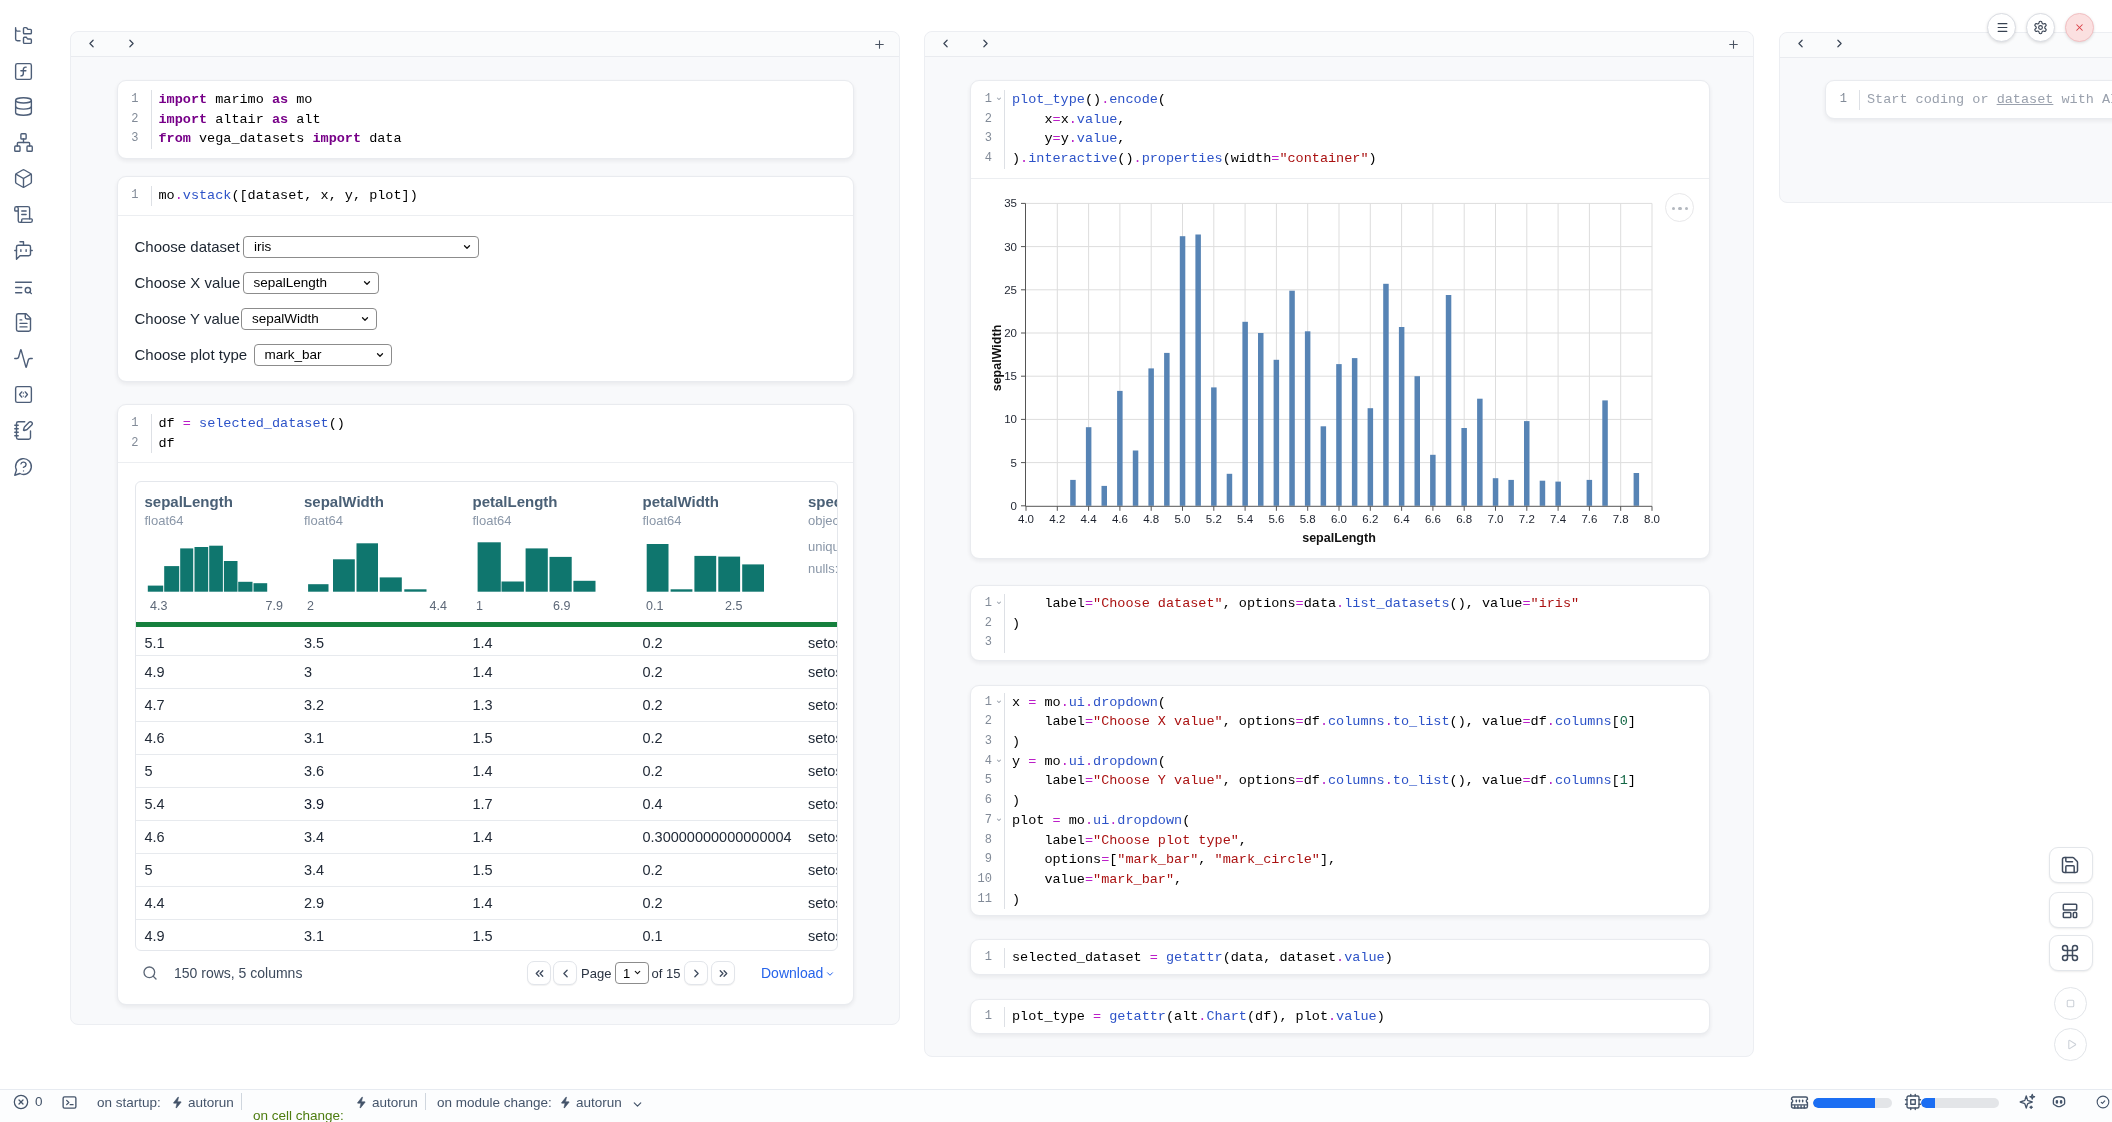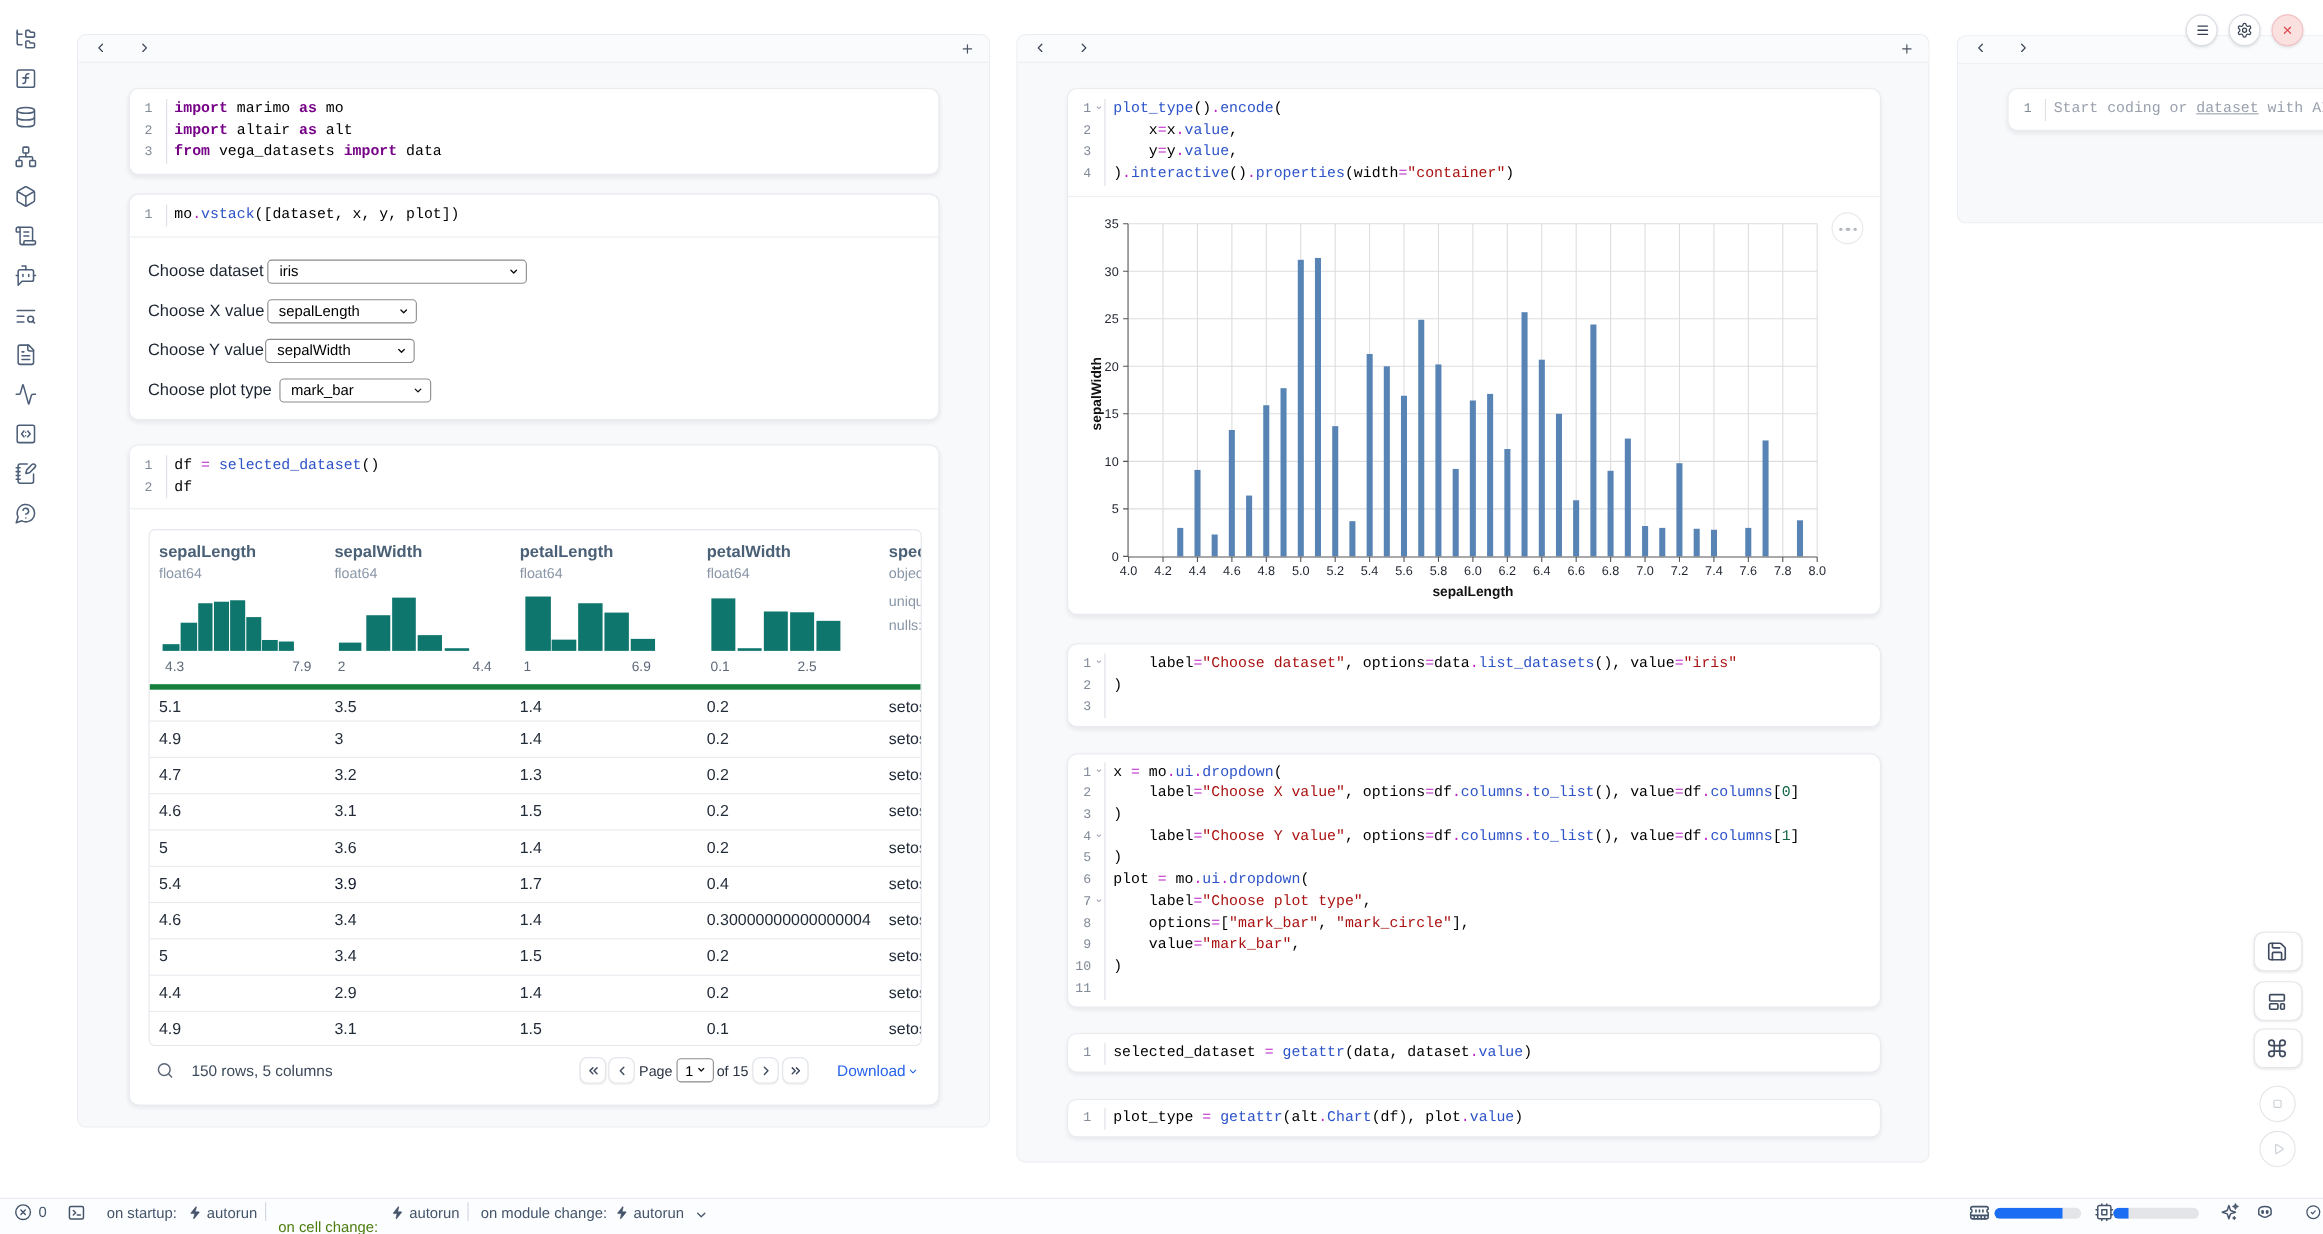--- a/index.html
+++ b/index.html
@@ -246,21 +246,21 @@
         <rect x="534.6" y="107.3" width="21.8" height="2.4" fill="#0f766e"></rect>
         <rect x="558.4" y="73.9" width="21.8" height="35.8" fill="#0f766e"></rect>
         <rect x="582.3" y="74.6" width="21.8" height="35.1" fill="#0f766e"></rect>
         <rect x="606.2" y="82.4" width="21.8" height="27.3" fill="#0f766e"></rect>
       </svg>
       <div class="abs" style="left:14.5px;top:117px;font-size:12.5px;color:#5d6878">4.3</div>
       <div class="abs" style="left:87.5px;top:117px;width:60px;text-align:right;font-size:12.5px;color:#5d6878">7.9</div>
       <div class="abs" style="left:171.5px;top:117px;font-size:12.5px;color:#5d6878">2</div>
       <div class="abs" style="left:251.5px;top:117px;width:60px;text-align:right;font-size:12.5px;color:#5d6878">4.4</div>
       <div class="abs" style="left:340.5px;top:117px;font-size:12.5px;color:#5d6878">1</div>
-      <div class="abs" style="left:417.5px;top:117px;width:60px;text-align:center;font-size:12.5px;color:#5d6878">6.9</div>
+      <div class="abs" style="left:417.5px;top:117px;width:60px;text-align:left;font-size:12.5px;color:#5d6878">6.9</div>
       <div class="abs" style="left:510.5px;top:117px;font-size:12.5px;color:#5d6878">0.1</div>
       <div class="abs" style="left:589.5px;top:117px;width:60px;text-align:left;font-size:12.5px;color:#5d6878">2.5</div>
       <div class="abs" style="left:0;right:0;top:140px;height:33px;border-top:5px solid #15803d">
         <div class="abs" style="left:9px;top:0;height:33px;line-height:33px;font-size:14.5px;color:#222b38;white-space:nowrap">5.1</div>
         <div class="abs" style="left:168.5px;top:0;height:33px;line-height:33px;font-size:14.5px;color:#222b38;white-space:nowrap">3.5</div>
         <div class="abs" style="left:337px;top:0;height:33px;line-height:33px;font-size:14.5px;color:#222b38;white-space:nowrap">1.4</div>
         <div class="abs" style="left:507px;top:0;height:33px;line-height:33px;font-size:14.5px;color:#222b38;white-space:nowrap">0.2</div>
         <div class="abs" style="left:672.5px;top:0;height:33px;line-height:33px;font-size:14.5px;color:#222b38;white-space:nowrap">setosa</div>
       </div>
       <div class="abs" style="left:0;right:0;top:173px;height:33px;border-top:1px solid #e7eaee">
@@ -540,20 +540,21 @@
         <div class="gl" style="height:19.7px;line-height:19.7px">8</div>
         <div class="gl" style="height:19.7px;line-height:19.7px">9</div>
         <div class="gl" style="height:19.7px;line-height:19.7px">10</div>
         <div class="gl" style="height:19.7px;line-height:19.7px">11</div>
       </div>
       <div class="sepv"></div>
       <div class="codecol">
         <div class="cl" style="height:19.7px;line-height:19.7px">x <span class="op">=</span> mo<span class="op">.</span><span class="fn">ui</span><span class="op">.</span><span class="fn">dropdown</span>(</div>
         <div class="cl" style="height:19.7px;line-height:19.7px">    label<span class="op">=</span><span class="st">"Choose X value"</span>, options<span class="op">=</span>df<span class="op">.</span><span class="fn">columns</span><span class="op">.</span><span class="fn">to_list</span>(), value<span class="op">=</span>df<span class="op">.</span><span class="fn">columns</span>[<span class="nu">0</span>]</div>
         <div class="cl" style="height:19.7px;line-height:19.7px">)</div>
+        <div class="cl" style="height:19.7px;line-height:19.7px">y <span class="op">=</span> mo<span class="op">.</span><span class="fn">ui</span><span class="op">.</span><span class="fn">dropdown</span>(</div>
         <div class="cl" style="height:19.7px;line-height:19.7px">    label<span class="op">=</span><span class="st">"Choose Y value"</span>, options<span class="op">=</span>df<span class="op">.</span><span class="fn">columns</span><span class="op">.</span><span class="fn">to_list</span>(), value<span class="op">=</span>df<span class="op">.</span><span class="fn">columns</span>[<span class="nu">1</span>]</div>
         <div class="cl" style="height:19.7px;line-height:19.7px">)</div>
         <div class="cl" style="height:19.7px;line-height:19.7px">plot <span class="op">=</span> mo<span class="op">.</span><span class="fn">ui</span><span class="op">.</span><span class="fn">dropdown</span>(</div>
         <div class="cl" style="height:19.7px;line-height:19.7px">    label<span class="op">=</span><span class="st">"Choose plot type"</span>,</div>
         <div class="cl" style="height:19.7px;line-height:19.7px">    options<span class="op">=</span>[<span class="st">"mark_bar"</span>, <span class="st">"mark_circle"</span>],</div>
         <div class="cl" style="height:19.7px;line-height:19.7px">    value<span class="op">=</span><span class="st">"mark_bar"</span>,</div>
         <div class="cl" style="height:19.7px;line-height:19.7px">)</div>
       </div>
     </div>
   </div>

